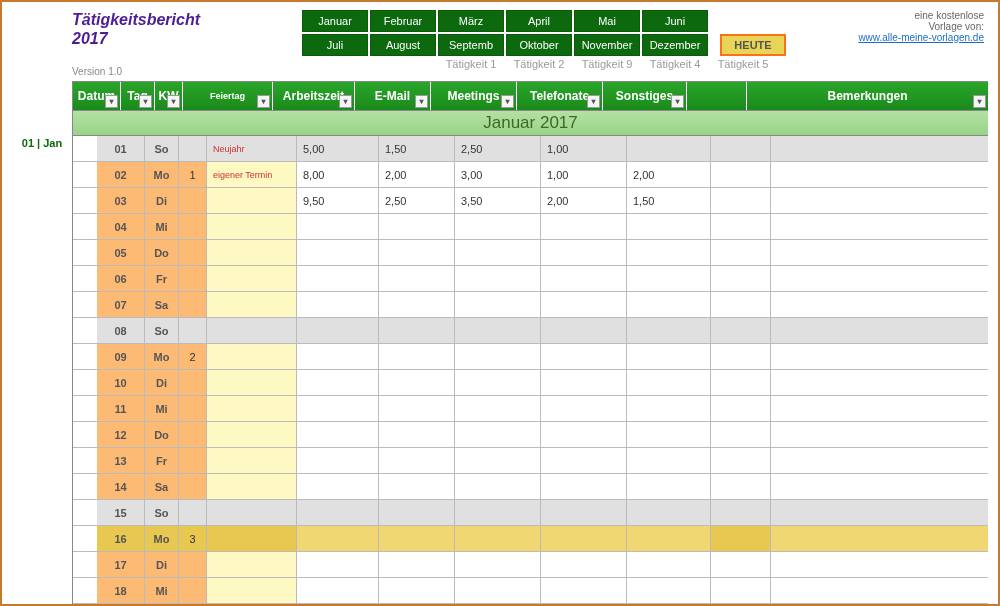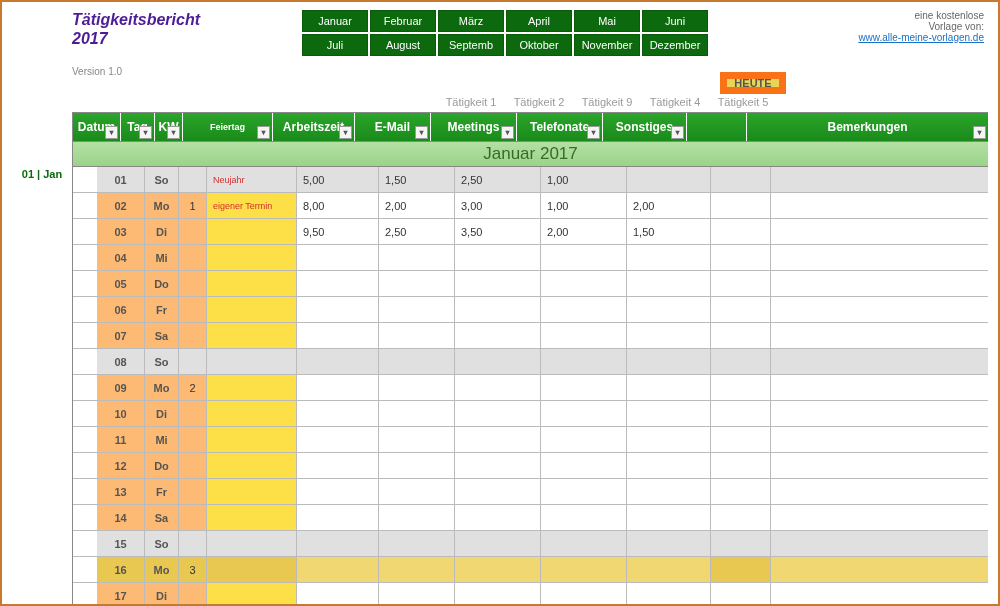--- a/index.html
+++ b/index.html
@@ -20,22 +20,22 @@
     .months-block { flex: 0 0 auto; }
     .months-row { display: flex; gap: 2px; margin-bottom: 2px; }
     .month-btn {
       background: #0d690d; color: #fff; width: 66px; height: 22px;
       display: flex; align-items: center; justify-content: center;
       font-size: 11px; border: 1px solid #0a5a0a; cursor: pointer;
     }
     .heute-btn {
       background: #e8d456; color: #555; width: 66px; height: 22px;
       display: flex; align-items: center; justify-content: center;
-      font-size: 11px; font-weight: bold; border: 7px solid #f97316;
-      margin-left: 10px; cursor: pointer; margin-top: 38px;
+      font-size: 11px; font-weight: bold; border: 2px solid #f97316;
+      margin-left: 10px; cursor: pointer;
     }
     .tatigkeit-row { display: flex; gap: 2px; margin-top: 2px; margin-left: 136px; }
     .tatigkeit-lbl { width: 66px; text-align: center; color: #999; font-size: 11px; }
     .credit-block { margin-left: auto; text-align: right; font-size: 10px; color: #666; padding-right: 4px; }
     .credit-link { color: #1a6fc4; text-decoration: underline; }
 
     .sheet { display: flex; margin-top: 4px; }
     .left-margin {
       width: 60px; flex-shrink: 0; padding-top: 56px;
       color: #0d690d; font-size: 11px; font-weight: bold; text-align: center;
@@ -81,21 +81,21 @@
     .c-arbeit { width: 82px; }
     .c-email { width: 76px; }
     .c-meet { width: 86px; }
     .c-tel { width: 86px; text-align: center; }
     .c-sonst { width: 84px; }
     .c-spacer { width: 60px; }
     .c-bem { flex: 1; border-right: none; }
 
     .row-sunday .cell { background: #e0e0e0; }
     .row-normal .c-datum, .row-normal .c-tag, .row-normal .c-kw { background: #fdba74; }
-    .row-normal .c-feiertag { background: #fde047; }
+    .row-normal .c-feiertag { background: #fef9c3; }
     .row-highlight .cell { background: #f0d772; }
     .row-highlight .c-datum, .row-highlight .c-tag, .row-highlight .c-kw,
     .row-highlight .c-feiertag, .row-highlight .c-spacer { background: #e8c850; }
   </style>
 </head>
 <body>
 
 <div class="container">
   <div class="header-row">
     <div class="title-block">

